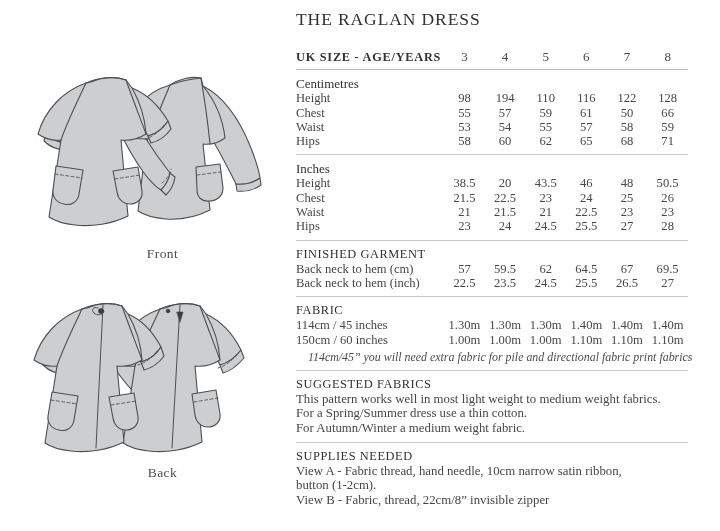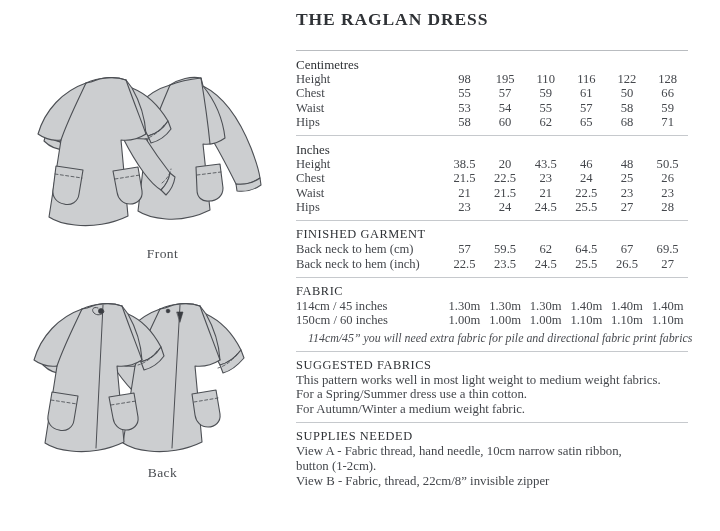--- a/index.html
+++ b/index.html
@@ -46,21 +46,21 @@
   #datasheet {
     position: absolute;
     left: 296px;
     top: 0;
     width: 400px;
     height: 531px;
   }
 
   #doc-title {
     font-size: 17.5px;
-    font-weight: bold;
+    font-weight: normal;
     letter-spacing: 0.9px;
     color: #2f3236;
     margin: 0;
     padding-top: 9px;
     padding-left: 0px;
   }
 
   .rule {
     border: 0;
     border-top: 1px solid #b9bcc0;
@@ -277,30 +277,43 @@
 
 </div>
 
 <div id="datasheet">
 
   <h1 id="doc-title">THE RAGLAN DRESS</h1>
 
   <div class="gap-lg"></div>
   <div class="gap-md"></div>
 
+  <table class="spec">
+    <tbody>
+        <tr>
+      <th class="lbl hdr">UK SIZE - AGE/YEARS</th>
+      <th class="num hdr">3</th>
+      <th class="num hdr">4</th>
+      <th class="num hdr">5</th>
+      <th class="num hdr">6</th>
+      <th class="num hdr">7</th>
+      <th class="num hdr">8</th>
+    </tr>
+  </tbody>
+    </table>
   <hr class="rule">
 
   <div class="gap-sm"></div>
   <div class="sec-head">Centimetres</div>
   <table class="spec">
     <tbody>
         <tr>
       <td class="lbl">Height</td>
       <td class="num">98</td>
-      <td class="num">195</td>
+      <td class="num">194</td>
       <td class="num">110</td>
       <td class="num">116</td>
       <td class="num">122</td>
       <td class="num">128</td>
     </tr>
     <tr>
       <td class="lbl">Chest</td>
       <td class="num">55</td>
       <td class="num">57</td>
       <td class="num">59</td>

